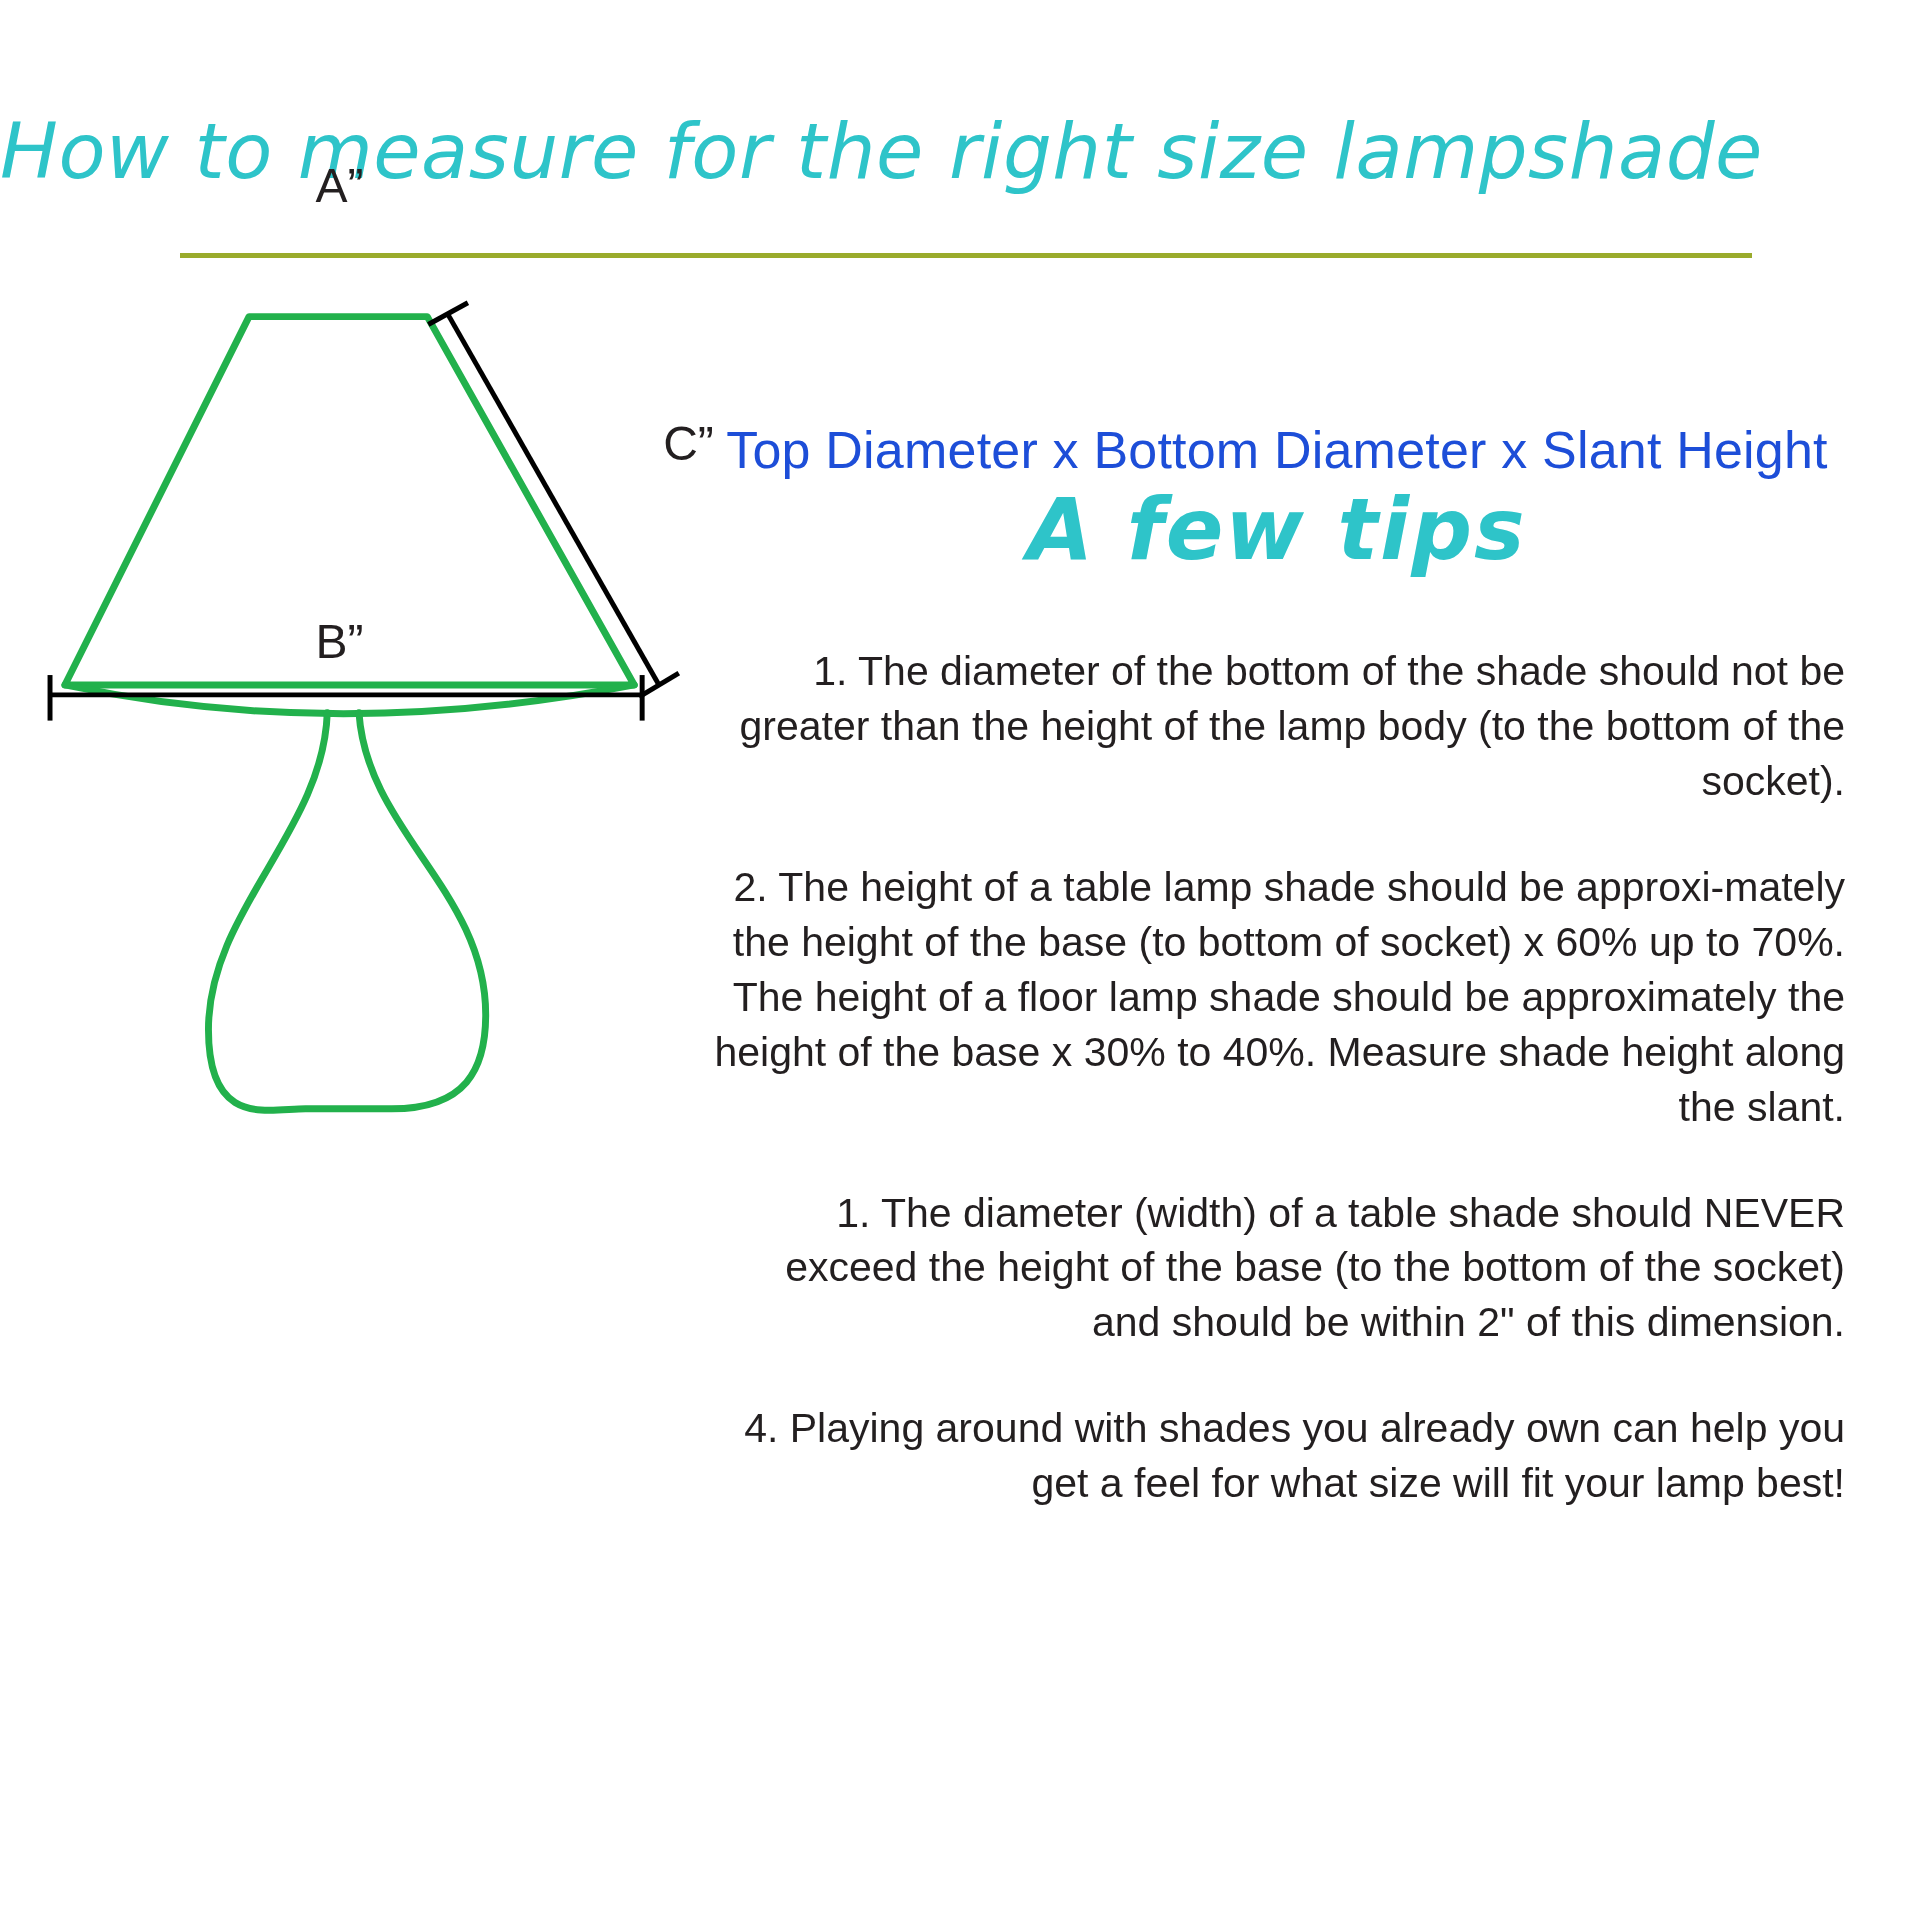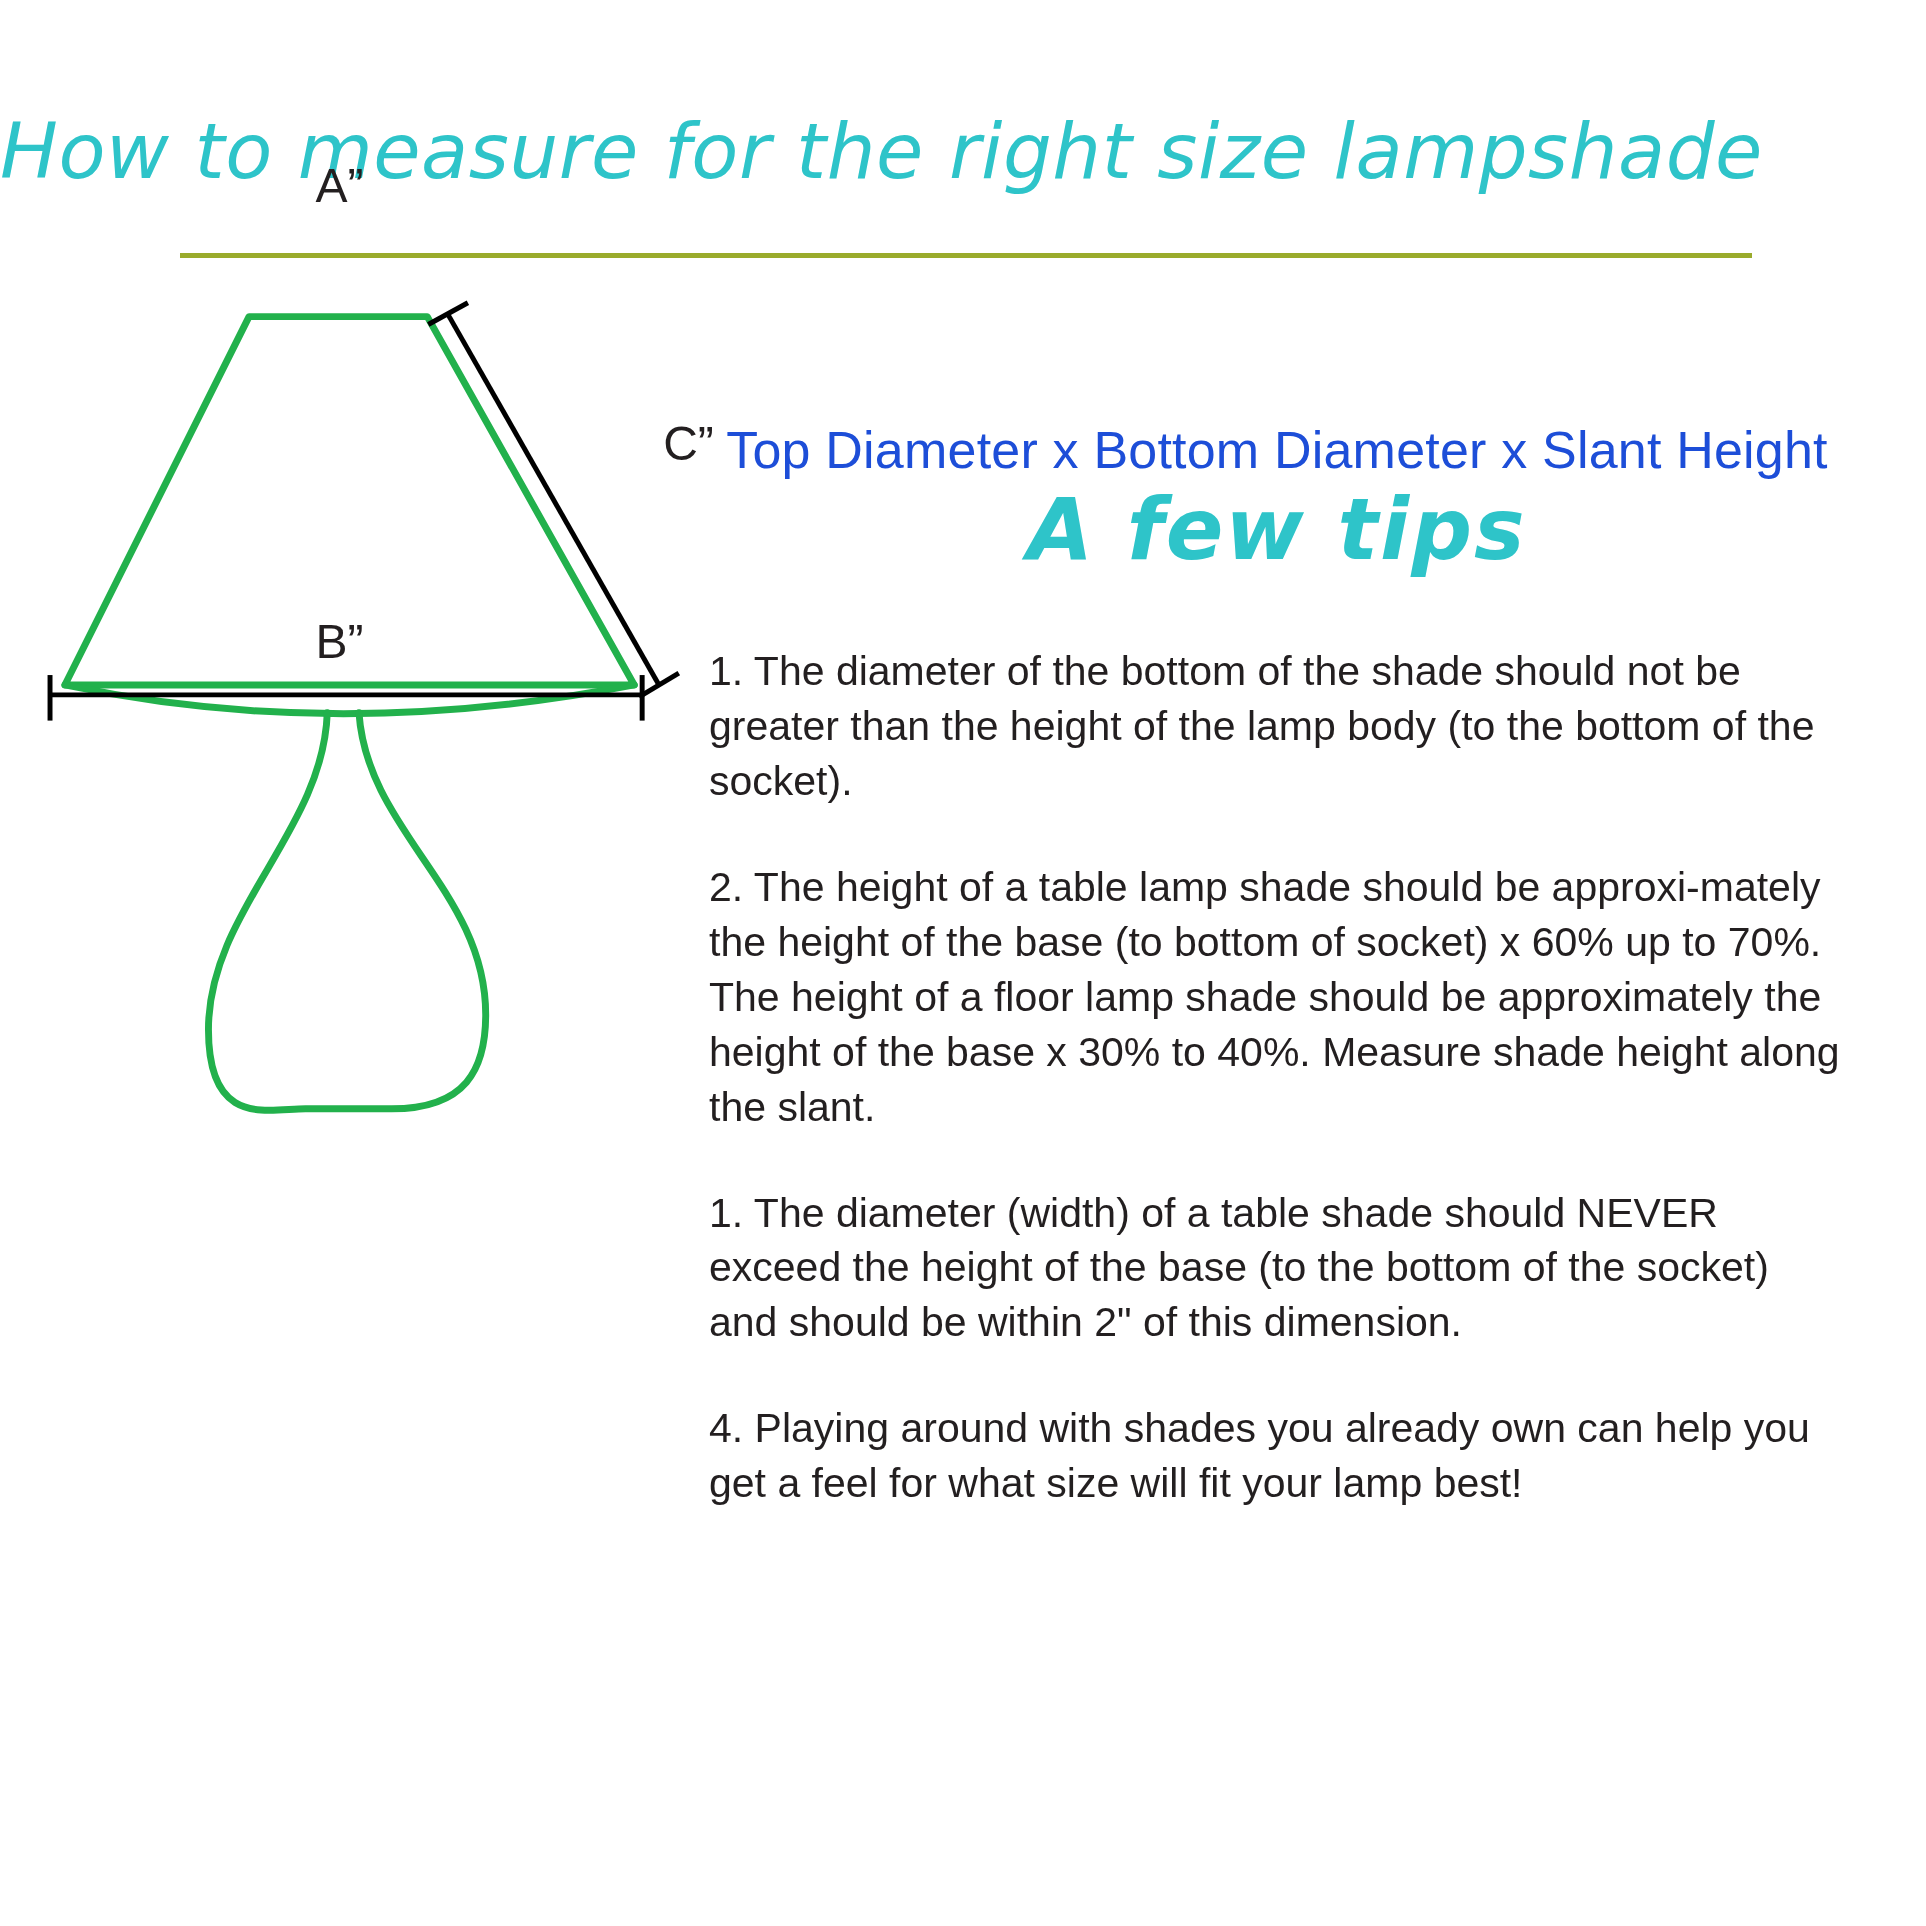--- a/index.html
+++ b/index.html
@@ -84,21 +84,21 @@
     color: #2ec4c9;
     letter-spacing: 2px;
   }
   .tips-list {
     margin: 0;
     padding: 0;
     list-style: none;
     margin-top: 65px;
   }
   .tip {
-    text-align: left;
+    text-align: right;
     font-size: 41px;
     line-height: 1.34;
     color: #231f20;
     margin: 0 0 51px 0;
     padding: 0 16px;
   }
   .tip:last-child { margin-bottom: 16px; }
 </style>
 </head>
 <body>

